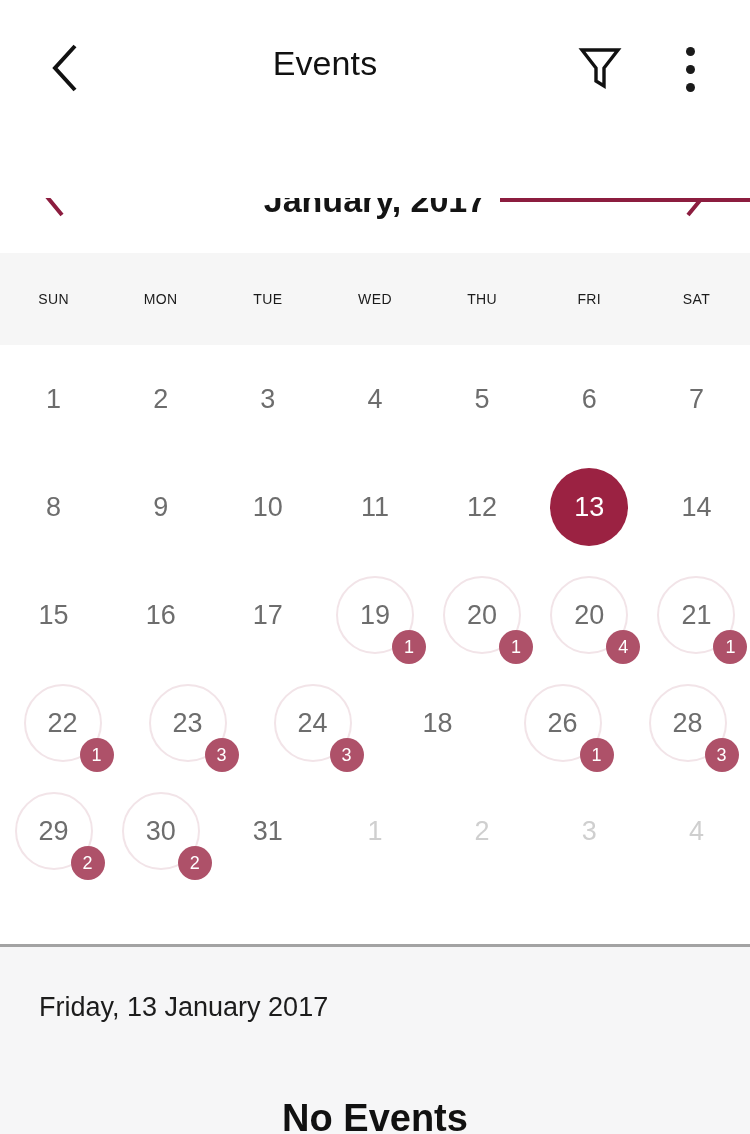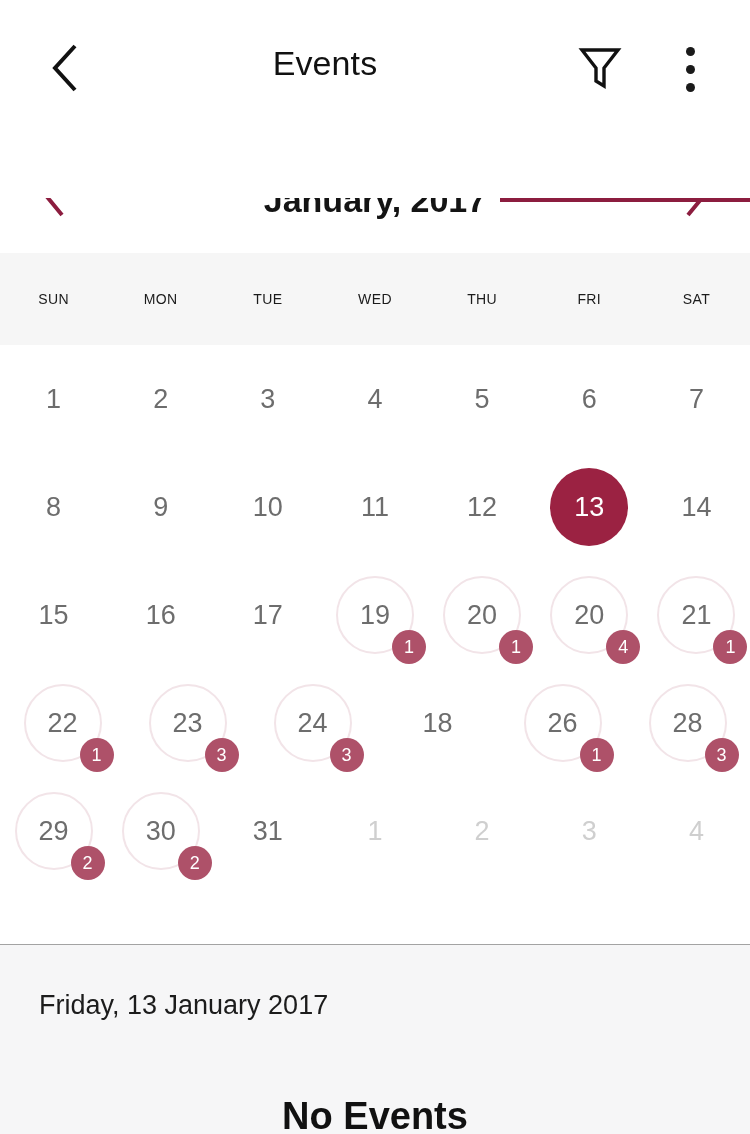--- a/index.html
+++ b/index.html
@@ -112,21 +112,21 @@
   .badge {
     position:absolute; right:-12px; bottom:-10px;
     width:34px; height:34px; border-radius:50%;
     background:#AE5169; color:#fff;
     font-size:18px; display:flex; align-items:center; justify-content:center;
   }
 
   
   .detail {
     position:absolute; left:0; top:944px; width:750px; height:190px;
-    background:#F6F6F7; border-top:1px solid #a3a3a3;
+    background:#F6F6F7; border-top:3px solid #a3a3a3;
   }
   .detail-date {
     position:absolute; left:39px; top:45px;
     font-size:27px; color:#1c1c1c;
   }
   .detail-empty {
     position:absolute; left:0; right:0; top:150px;
     text-align:center; font-size:38px; color:#111; font-weight:bold;
   }
 </style>

